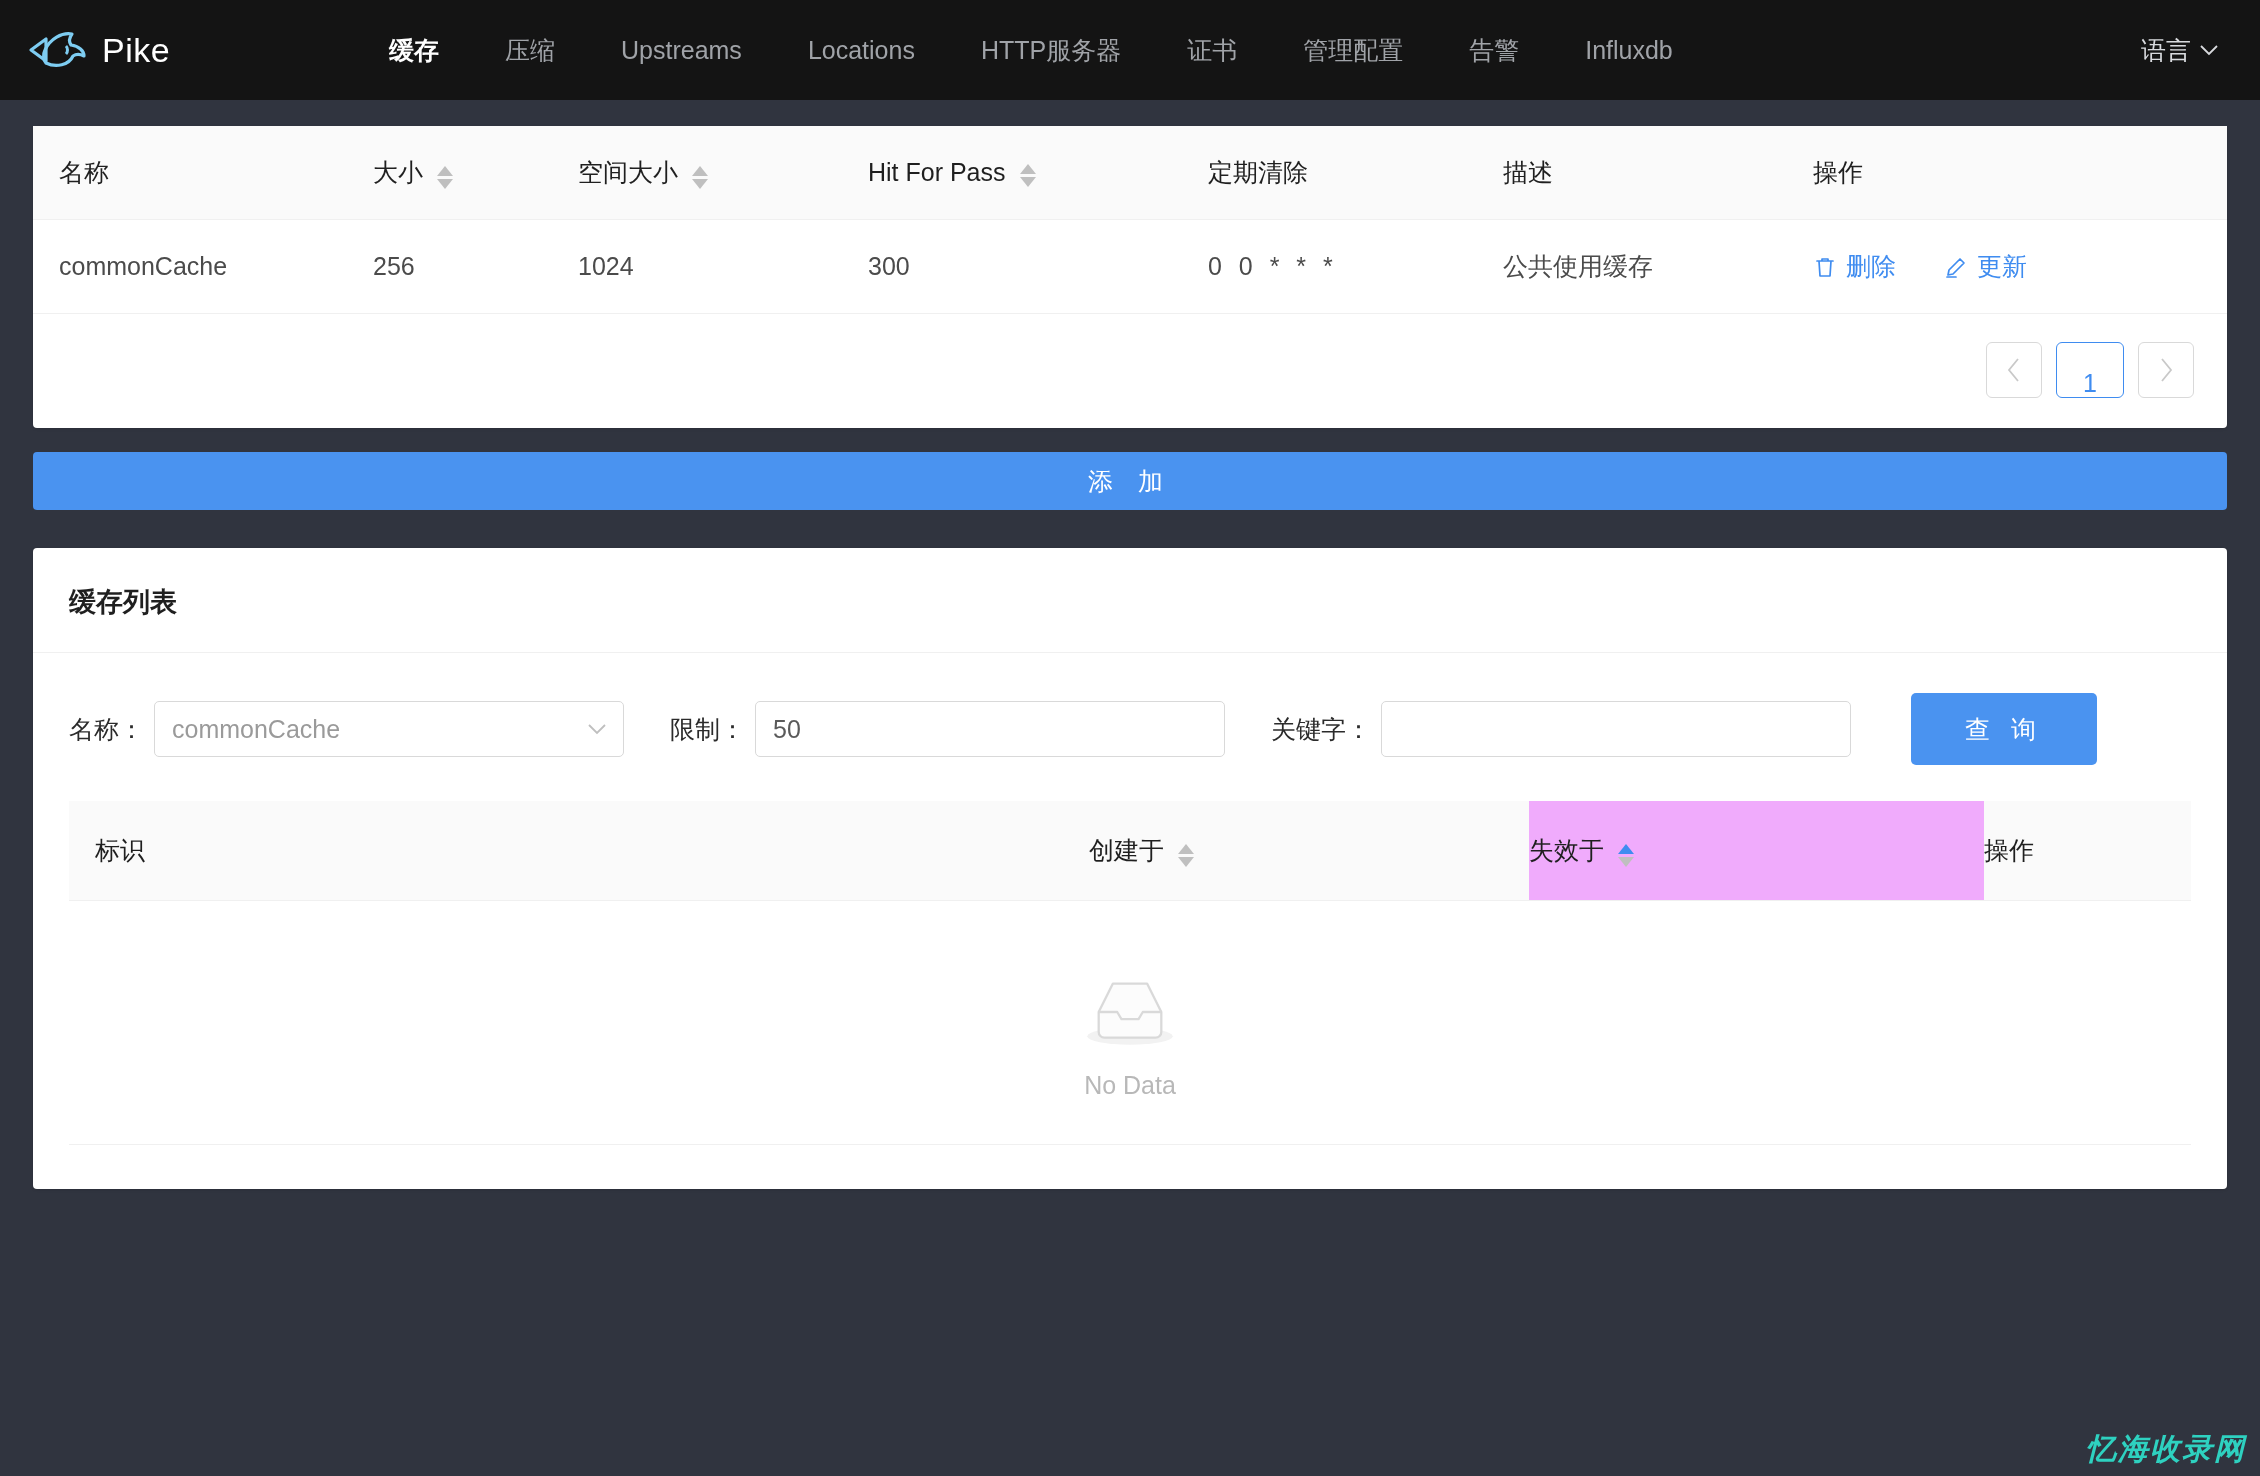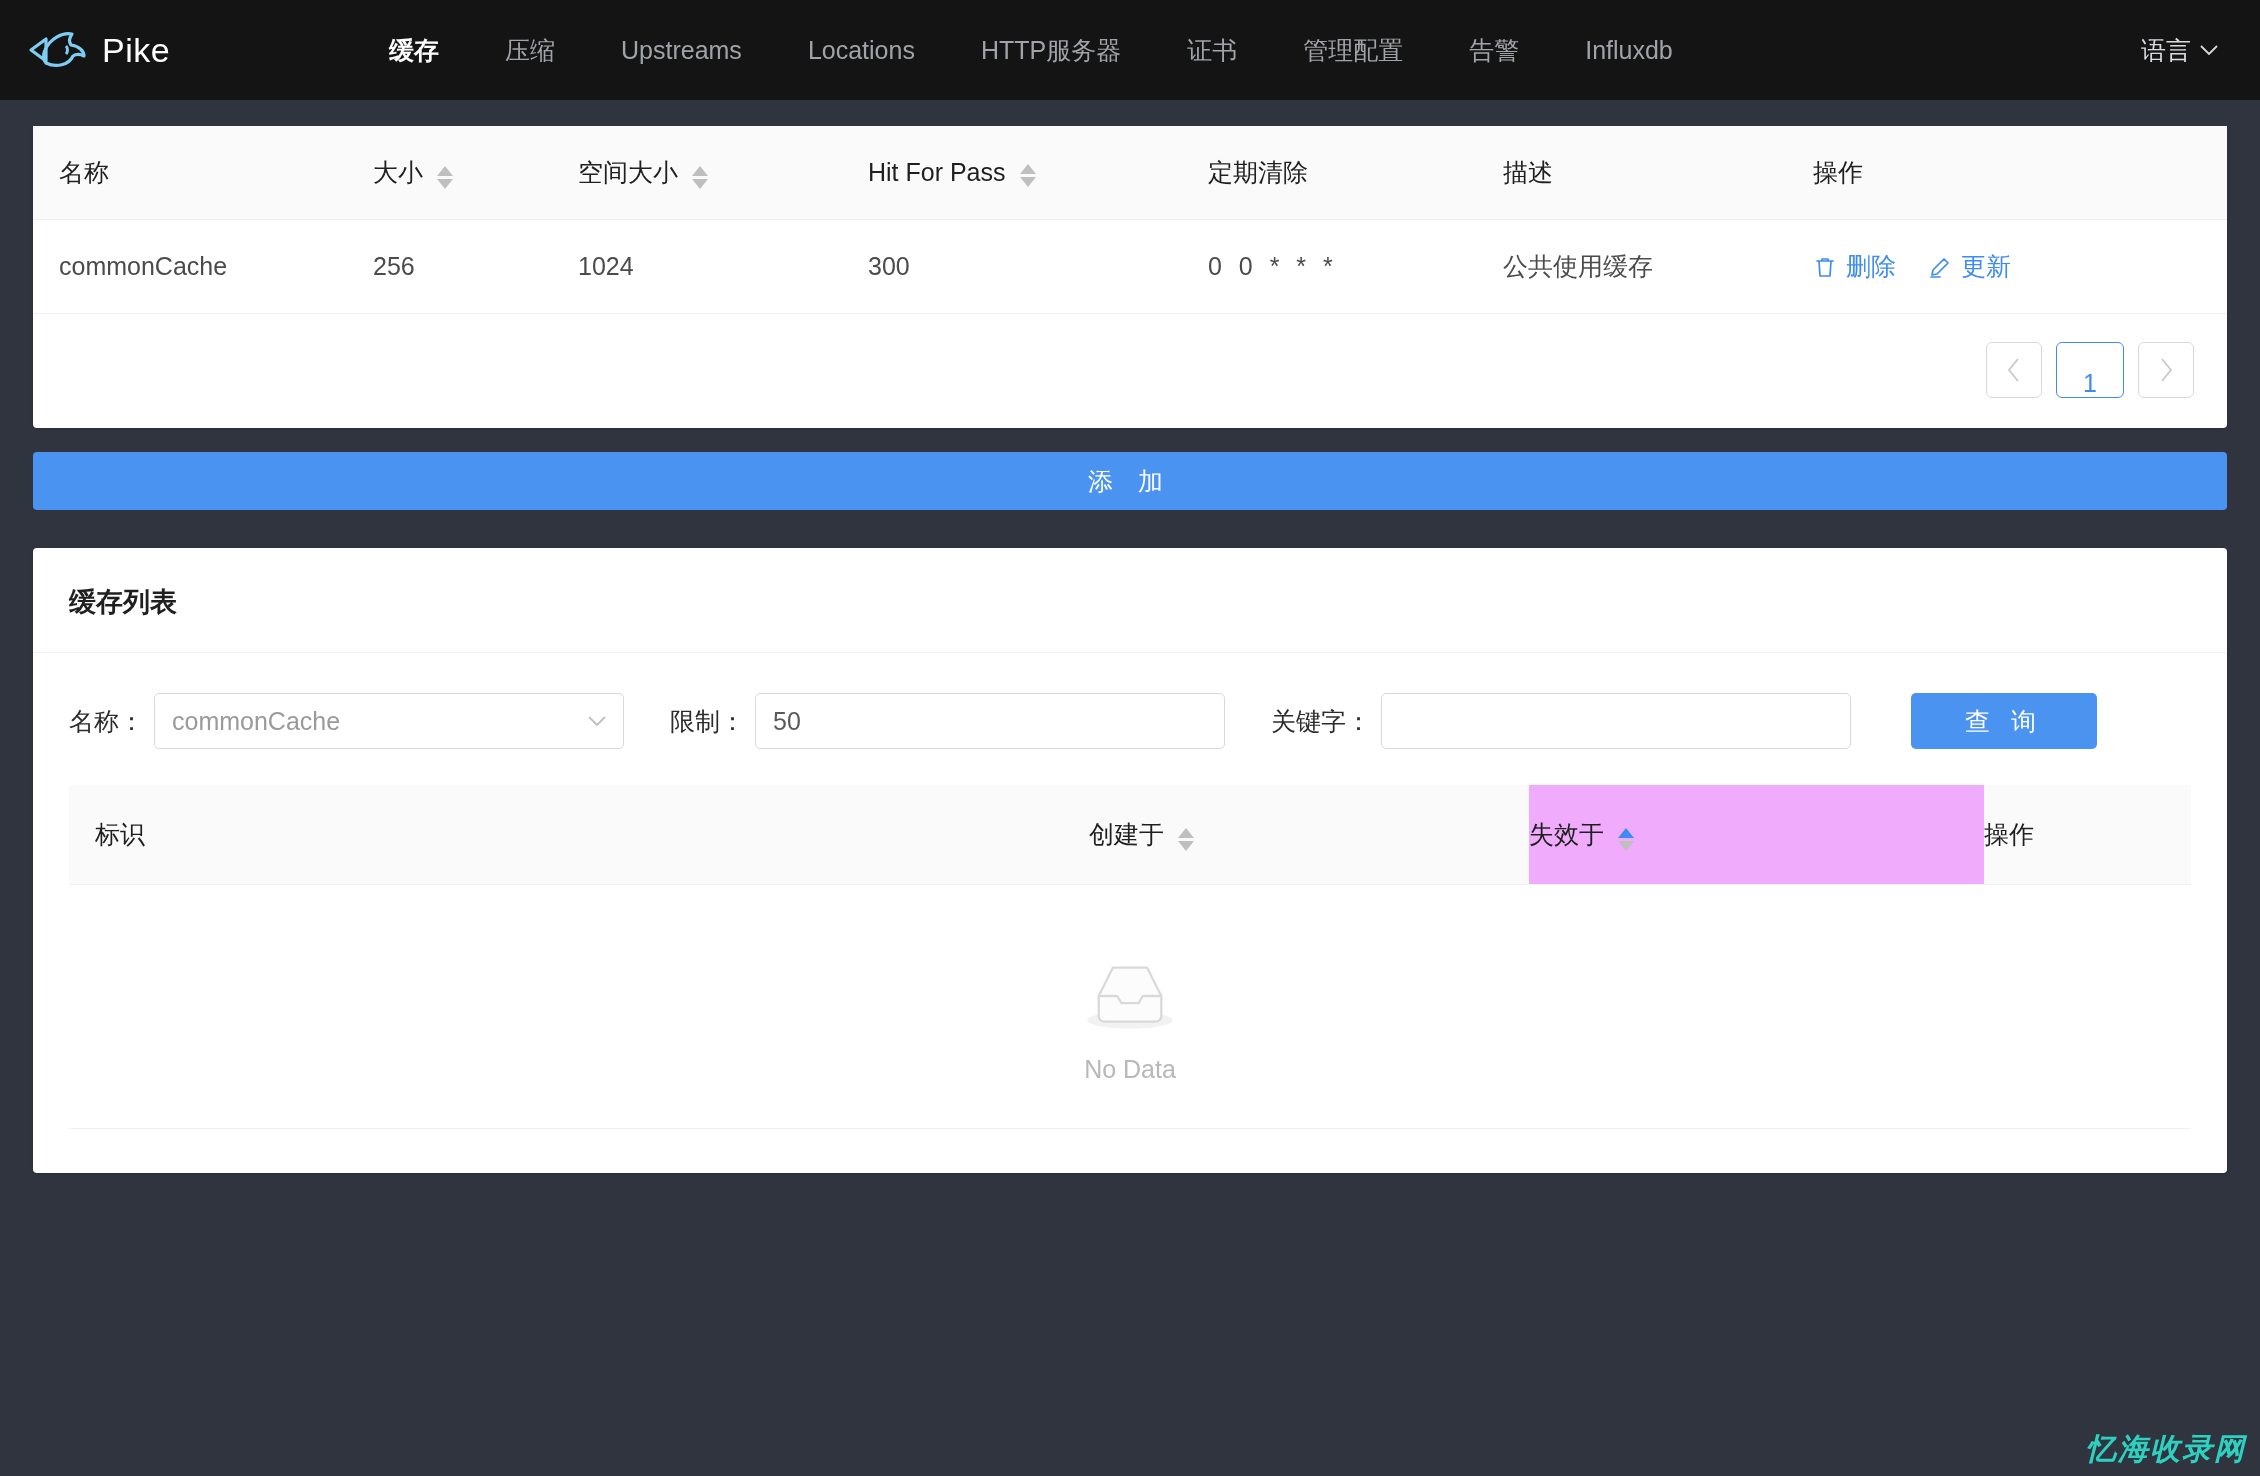--- a/index.html
+++ b/index.html
@@ -66,21 +66,21 @@
   .sorter i {
     display: block; width: 0; height: 0;
     border-left: 8px solid transparent; border-right: 8px solid transparent;
   }
   .sorter i.up { border-bottom: 10px solid #bfbfbf; }
   .sorter i.down { border-top: 10px solid #bfbfbf; }
   .sorter.asc i.up { border-bottom-color: #3f8cf0; }
 
   .cell-pad-1 { padding-left: 26px !important; }
   .cron { letter-spacing: 5px; }
-  .ops { display: flex; align-items: center; gap: 32px; }
+  .ops { display: flex; align-items: center; gap: 48px; }
   .op-link {
     display: inline-flex; align-items: center; gap: 9px;
     color: #3f8cf0; font-size: 25px; cursor: pointer;
   }
   .op-ic { width: 24px; height: 24px; display: block; }
 
   
   .pagination {
     display: flex; justify-content: flex-end; align-items: center; gap: 14px;
     padding: 28px 33px 30px 0;
@@ -117,21 +117,21 @@
     height: 56px; border: 1px solid #d9d9d9; border-radius: 5px; background: #fff;
     display: flex; align-items: center; padding: 0 17px;
     font-size: 25px; color: #9a9a9a;
   }
   .select-box { width: 470px; margin-left: 10px; justify-content: space-between; cursor: pointer; }
   .input-box { color: #5a5a5a; cursor: text; }
   .inp-limit { width: 470px; margin-left: 10px; }
   .inp-keyword { width: 470px; margin-left: 10px; }
   .btn-query {
     margin-left: 60px; background: #4a93f0; color: #fff; border: none;
-    border-radius: 5px; width: 186px; height: 56px; font-size: 25px;
+    border-radius: 5px; width: 186px; height: 72px; font-size: 25px;
     letter-spacing: 7px; font-family: inherit; cursor: pointer;
   }
 
   
   .inner-wrap { padding: 0 36px; }
   table.inner { width: 100%; border-collapse: collapse; table-layout: fixed; }
   table.inner th {
     background: #fafafa; text-align: left; font-size: 25px; font-weight: 400;
     color: #1f1f1f; padding: 33px 0; border-bottom: 1px solid #f0f0f0;
   }

